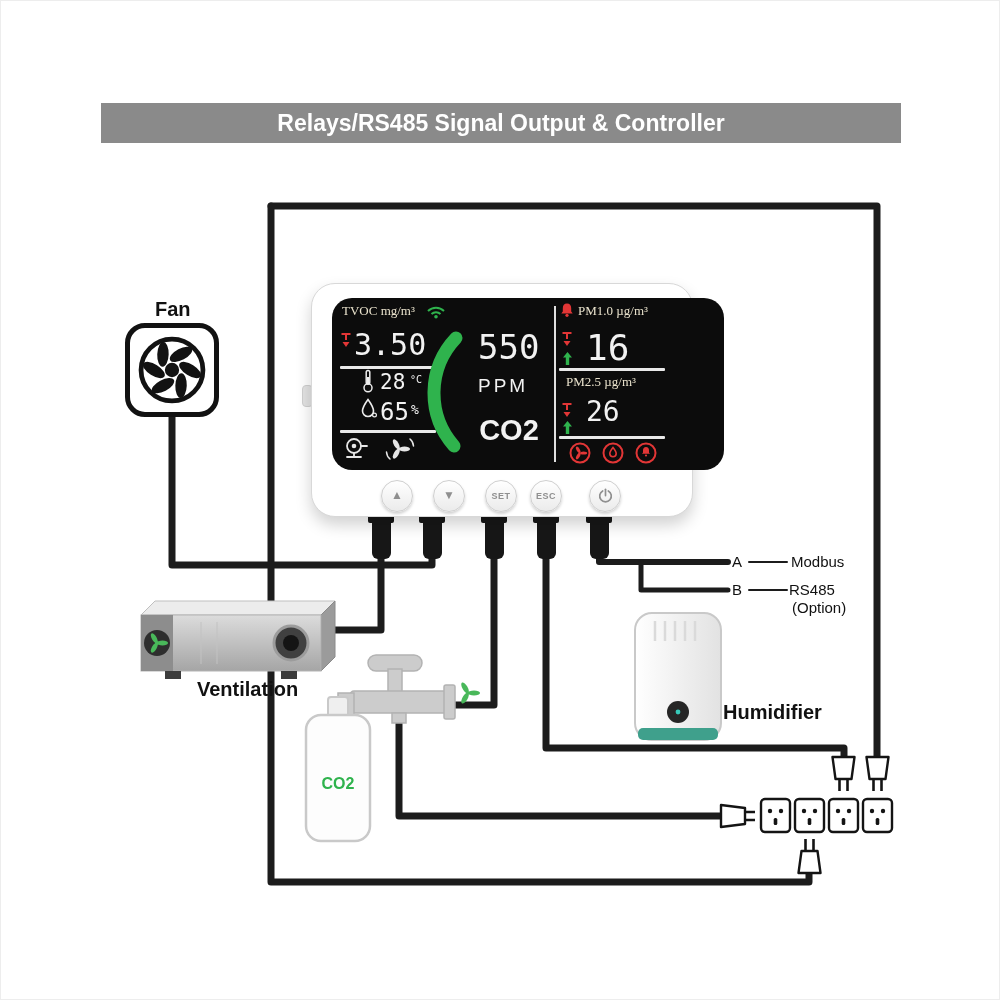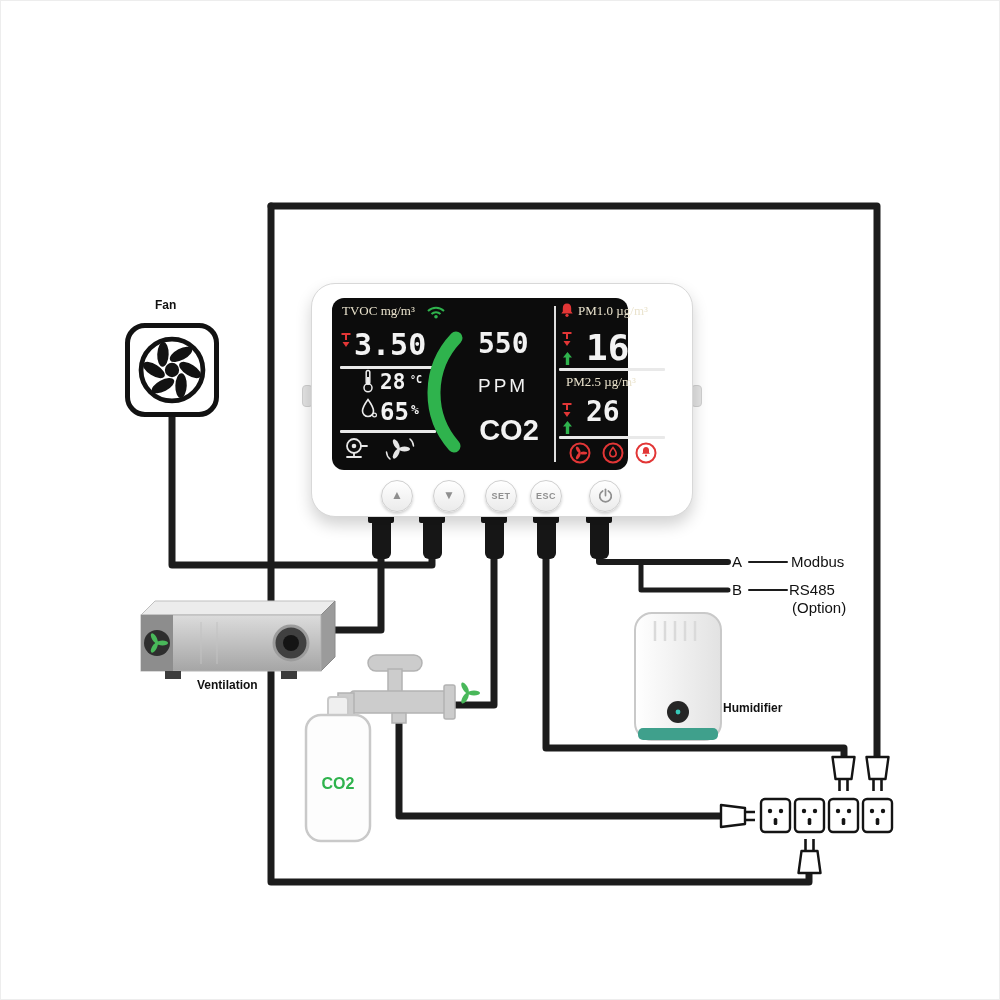--- a/index.html
+++ b/index.html
@@ -8,44 +8,45 @@
   .abs{position:absolute}
   .banner{position:absolute;left:100px;top:102px;width:800px;height:40px;line-height:40px;
           text-align:center;font-size:23px;font-weight:bold;background:var(--banner-bg);color:var(--banner-fg)}
   .wires{position:absolute;left:0;top:0;z-index:1}
   .wire{fill:none;stroke:var(--wire-black);stroke-linejoin:round;stroke-linecap:round}
   .connector{position:absolute;width:26px;height:50px;z-index:1}
   .connector::before{content:"";position:absolute;left:0;top:0;width:26px;height:10px;background:#171717;border-radius:2px}
   .connector::after{content:"";position:absolute;left:3.5px;top:8px;width:19px;height:38px;background:#171717;border-radius:0 0 6px 6px}
   .device{position:absolute;left:310px;top:282px;width:380px;height:232px;background:#fff;border:1px solid #d8d8d8;
           border-radius:24px;box-shadow:0 8px 16px rgba(0,0,0,.18);z-index:2}
-  .screen{position:absolute;left:20px;top:14px;width:296px;height:172px;background:var(--screen-bg);border-radius:12px}
-  .seg{position:absolute;font-family:"DejaVu Sans Mono",monospace;font-weight:bold;color:var(--display-white);line-height:1}
+  .screen{position:absolute;left:20px;top:14px;width:392px;height:172px;background:var(--screen-bg);border-radius:20px}
+  .seg{position:absolute;font-family:"DejaVu Sans Mono",monospace;font-weight:normal;color:var(--display-white);line-height:1}
   .scr-label{position:absolute;font-family:"Liberation Serif",serif;color:var(--display-cream);font-size:13px;line-height:1;white-space:nowrap}
   .scr-white{position:absolute;color:var(--display-white);line-height:1}
   .uline{position:absolute;height:2.5px;background:#e9e9e9;border-radius:1px}
   .vline{position:absolute;width:2px;background:#e0e0e0}
   .dbtn{position:absolute;top:196px;width:32px;height:32px;border-radius:50%;box-sizing:border-box;
         background:linear-gradient(#ffffff,#ebebeb);border:1.5px solid #cfcfcf;box-shadow:0 2px 3px rgba(0,0,0,.18);
         text-align:center;cursor:pointer}
   .tri{display:block;font-size:12px;line-height:29px;color:#8f8f8f}
   .btxt{display:block;font-size:9px;font-weight:bold;letter-spacing:.5px;line-height:30px;color:#8f8f8f}
-  .eq-label{position:absolute;font-size:12px;font-weight:bold;color:#111;z-index:3;white-space:nowrap}
+  .eq-label{position:absolute;font-size:20px;font-weight:bold;color:#111;z-index:3;white-space:nowrap}
   .small-label{position:absolute;font-size:15px;color:#111;z-index:3;white-space:nowrap}
   .fan-box{position:absolute;left:124px;top:322px;width:94px;height:94px;border:5px solid #121212;border-radius:20px;
            background:#fff;z-index:2;box-sizing:border-box;display:flex;align-items:center;justify-content:center}
   .tab{position:absolute;width:9px;height:20px;background:#e2e2e2;border:1px solid #cfcfcf;border-radius:4px;z-index:1}
   .hbase{fill:var(--humidifier-base-teal)}
   svg text{font-family:"Liberation Sans",sans-serif}
 </style>
 </head>
 <body>
 
 <div class="stage">
 
+  <div class="banner">Relays/RS485 Signal Output &amp; Controller</div>
 
   <svg class="wires" width="1000" height="1000" viewBox="0 0 1000 1000">
     <polyline class="wire" stroke-width="7" points="270,205 876,205 876,756"></polyline>
     <polyline class="wire" stroke-width="7" points="270,205 270,881 808,881 808,870"></polyline>
     <polyline class="wire" stroke-width="7" points="171,414 171,564 431,564 431,540"></polyline>
     <polyline class="wire" stroke-width="7" points="380,540 380,629 334,629"></polyline>
     <polyline class="wire" stroke-width="7" points="493,540 493,704 452,704"></polyline>
     <polyline class="wire" stroke-width="7" points="398,712 398,815 723,815"></polyline>
     <polyline class="wire" stroke-width="7" points="545,540 545,747 843,747 843,757"></polyline>
     <polyline class="wire" stroke-width="6" points="598,540 598,561 727,561"></polyline>
@@ -120,21 +121,21 @@
           <ellipse cx="5.5" cy="0" rx="5.5" ry="2.4" transform="rotate(240)"></ellipse>
           <circle r="1.6"></circle>
         </g>
         <path d="M26 4 a10 10 0 0 1 3.5 7" stroke="#e6e6e6" stroke-width="1.5" fill="none" stroke-linecap="round"></path>
         <path d="M6 24 a10 10 0 0 1 -3.5 -7" stroke="#e6e6e6" stroke-width="1.5" fill="none" stroke-linecap="round"></path>
       </svg>
 
       <svg class="abs" style="left:94px;top:32px" width="44" height="124" viewBox="0 0 44 124">
         <path d="M 30 8 A 80 80 0 0 0 28 116" fill="none" stroke="#2fb34d" stroke-width="13" stroke-linecap="round"></path>
       </svg>
-      <span class="seg" style="left:146px;top:32px;font-size:28px">550</span>
+      <span class="seg" style="left:146px;top:32px;font-size:34px">550</span>
       <span class="scr-white" style="left:146px;top:78px;width:64px;text-align:left;font-size:19px;letter-spacing:3px">PPM</span>
       <span class="scr-white" style="left:134px;top:118px;width:86px;text-align:center;font-size:29px;font-weight:bold">CO2</span>
 
       <div class="vline" style="left:222px;top:8px;height:156px"></div>
       <svg class="abs" style="left:227px;top:4px" width="16" height="16" viewBox="0 0 16 16">
         <path d="M8 1.5 C5.2 1.5 3.8 3.6 3.8 6.2 L3.8 9.5 L2.3 11.5 L13.7 11.5 L12.2 9.5 L12.2 6.2 C12.2 3.6 10.8 1.5 8 1.5 Z" fill="#e23636"></path>
         <circle cx="8" cy="13.3" r="1.6" fill="#e23636"></circle>
       </svg>
       <span class="scr-label" style="left:246px;top:6px">PM1.0 µg/m³</span>
       <svg class="abs" style="left:229px;top:33px" width="12" height="16" viewBox="0 0 12 16">

